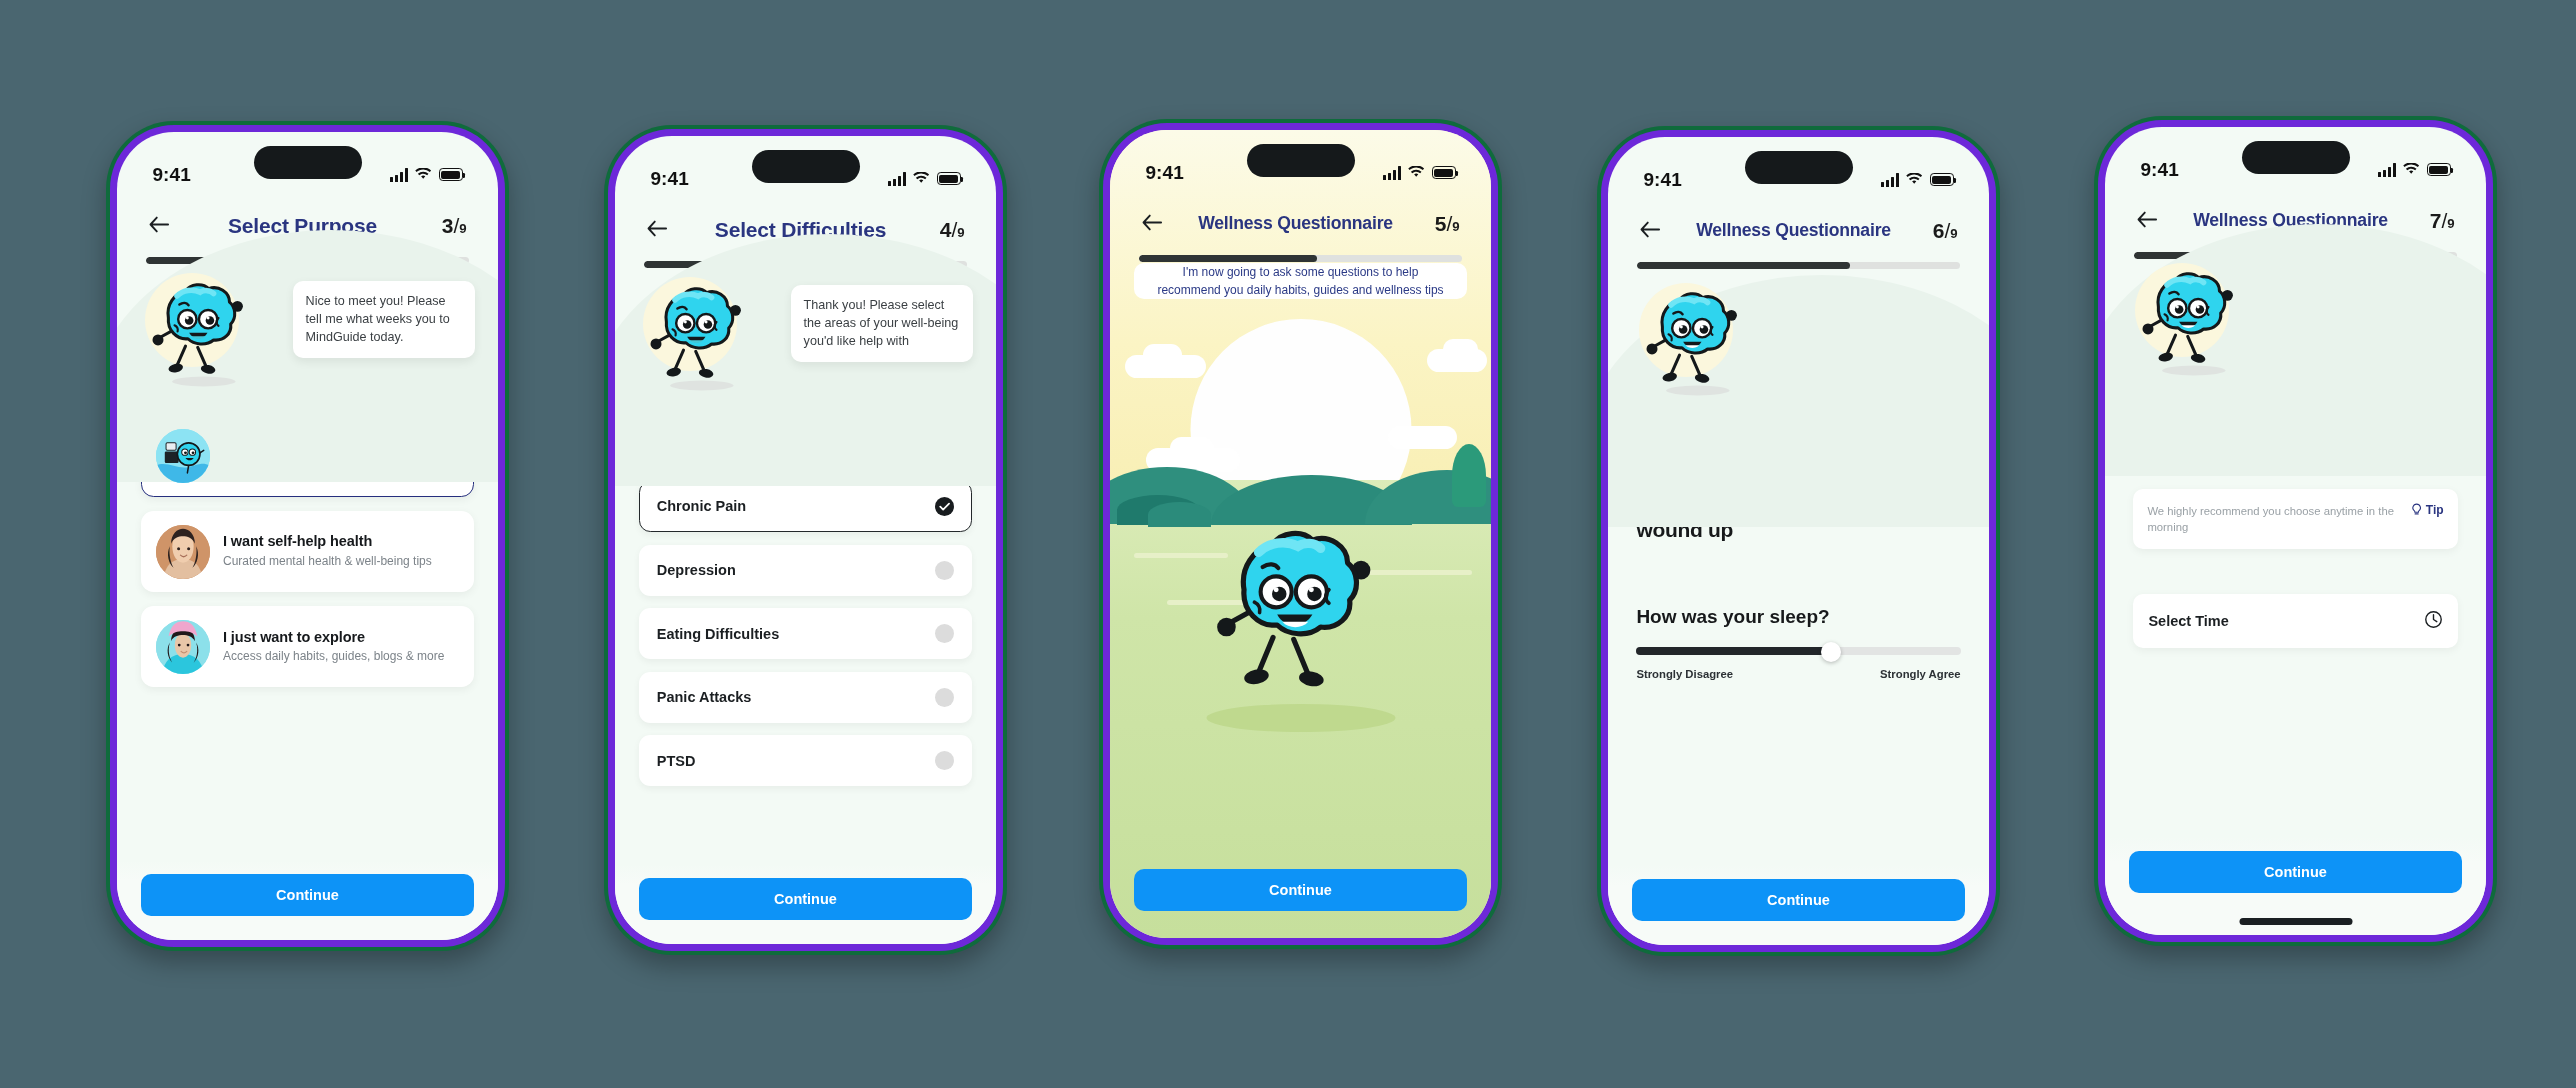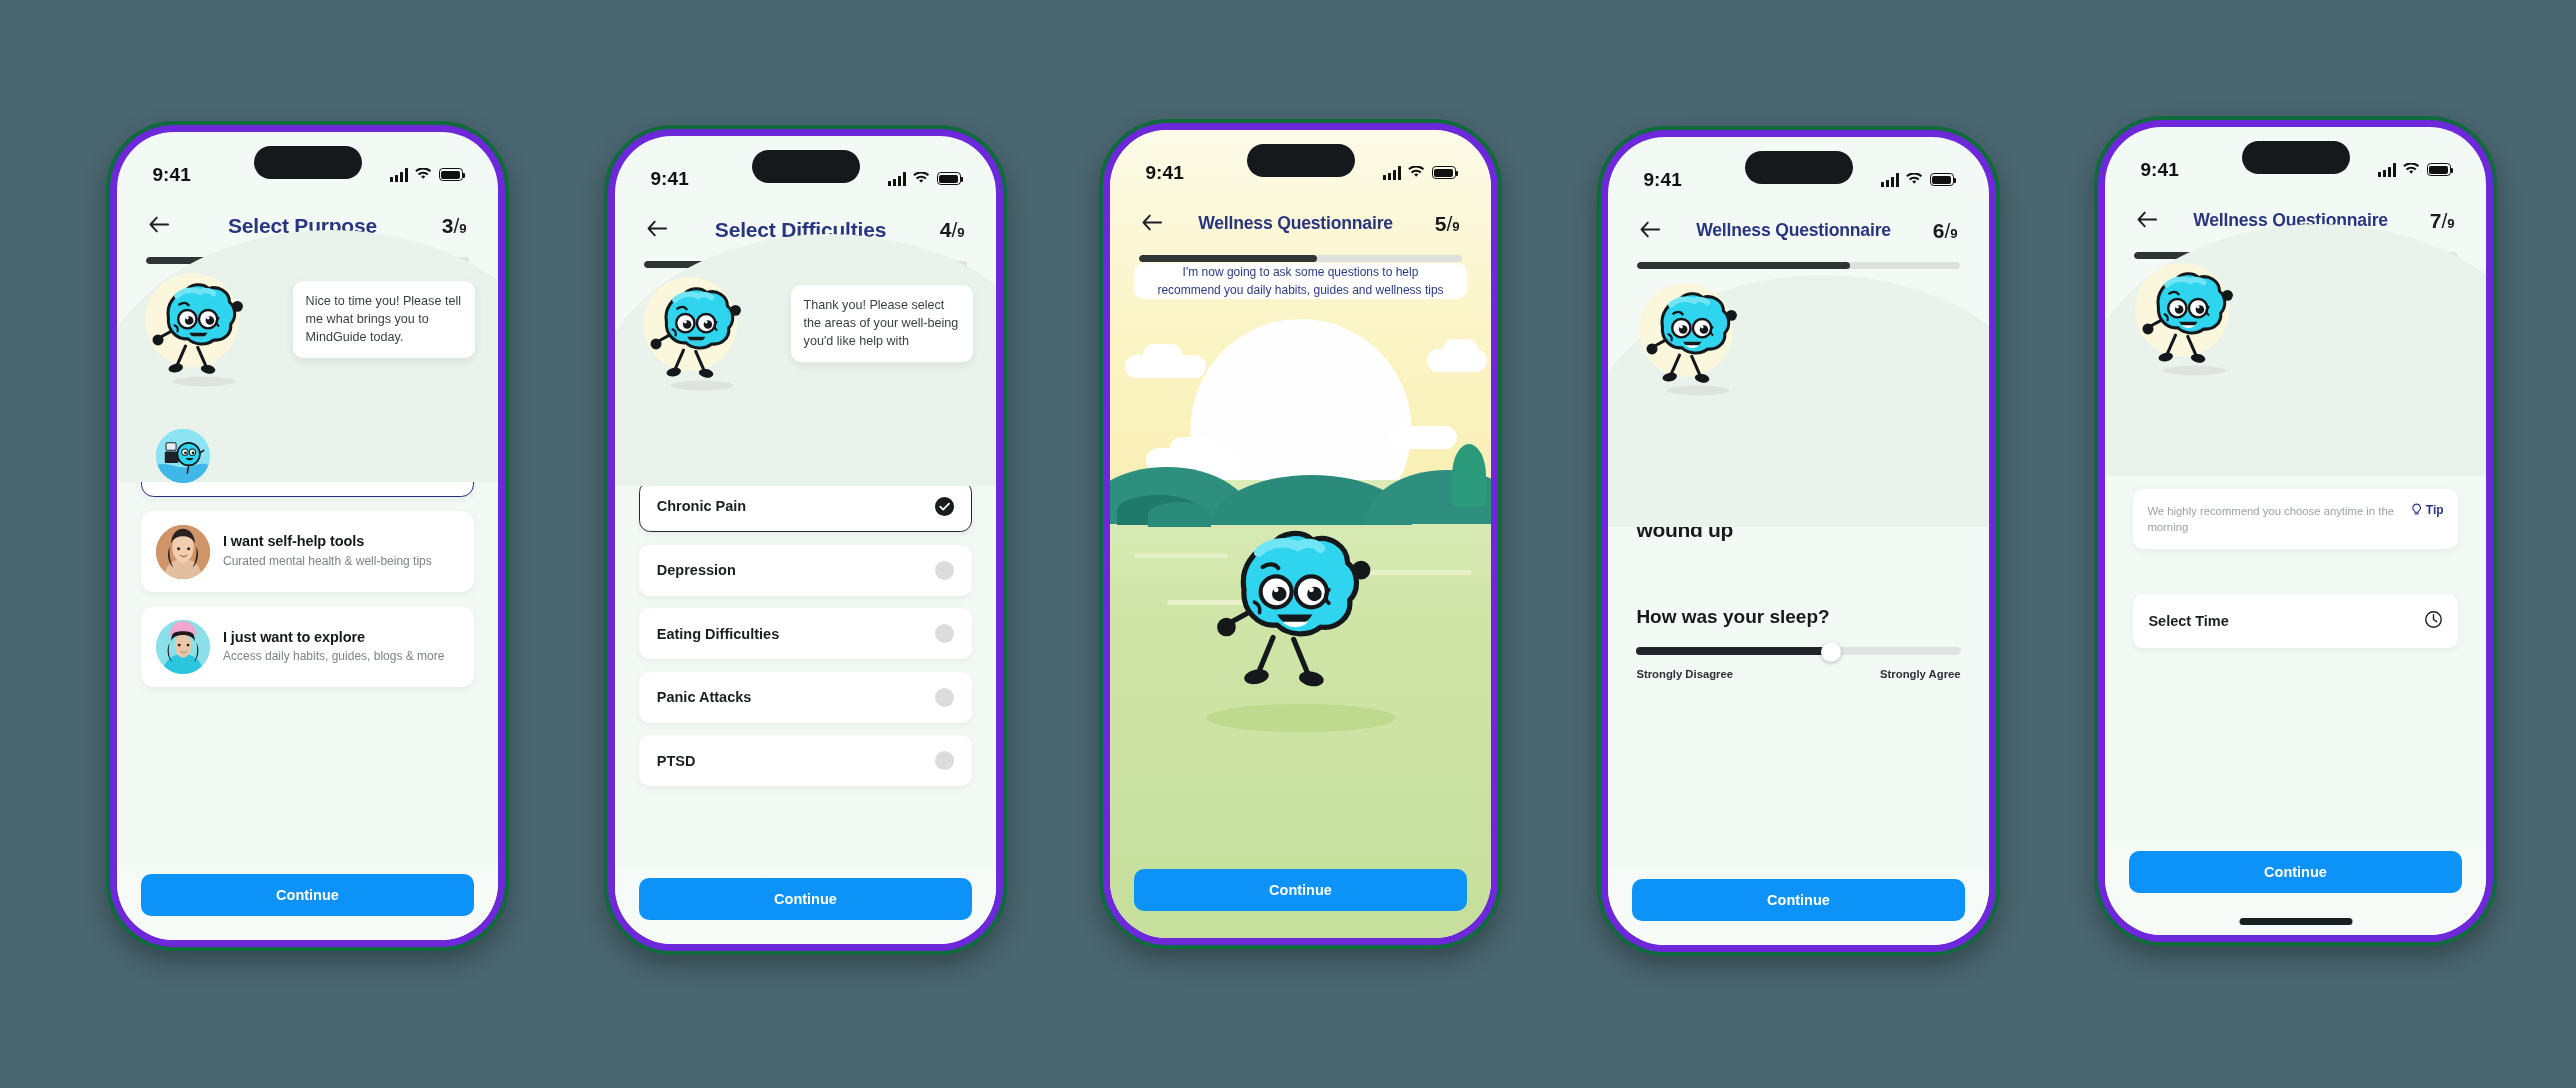--- a/index.html
+++ b/index.html
@@ -230,21 +230,21 @@
                 <circle cx="98" cy="76" r="7" fill="#14181a"></circle>
               <circle cx="61" cy="72" r="2.4" fill="#fff"></circle>
                 <circle cx="95" cy="72" r="2.4" fill="#fff"></circle>
               <path d="M64 96c6 12 24 12 30 0z" fill="#14181a"></path>
               <path d="M68 102c5 6 17 6 22 0z" fill="#44c8d8"></path>
               <path d="M48 50c6-4 12-3 15 1" fill="none" stroke="#14181a" stroke-width="4" stroke-linecap="round"></path>
               <path d="M112 72c-4 4-4 10 0 13" fill="none" stroke="#14181a" stroke-width="3.5" stroke-linecap="round"></path>
               <path d="M40 84c4 2 6 6 5 10" fill="none" stroke="#14181a" stroke-width="3.5" stroke-linecap="round"></path>
             </svg>
           </div>
-          <div class="bubble">Nice to time you! Please tell me what brings you to MindGuide today.</div>
+          <div class="bubble">Nice to meet you! Please tell me what weeks you to MindGuide today.</div>
         </div>
 
         <div class="cards">
           <div class="pcard sel">
             <div class="pavatar" style="background:#7fe0f2">
               <svg viewBox="0 0 86 86" width="54" height="54">
                 <rect width="86" height="86" fill="#8ce3f3"></rect>
                 <path d="M0 58c18-8 36 8 54 2s22-6 32-2v28H0z" fill="#3fb8e8"></path>
                 <rect x="14" y="36" width="22" height="18" rx="2" fill="#1c2226"></rect>
                 <rect x="16" y="22" width="16" height="12" rx="2" fill="#e9eef2" stroke="#1c2226" stroke-width="1.6"></rect>
@@ -271,21 +271,21 @@
                 <path d="M26 34c0-14 8-22 17-22s17 8 17 22c0 16-8 26-17 26s-17-10-17-26z" fill="#f0cdae"></path>
                 <path d="M24 30c0-16 10-24 19-24s19 8 19 24c-4-10-12-12-19-12s-15 2-19 12z" fill="#2d2220"></path>
                 <path d="M22 34c-2 14 2 28 6 34-8-6-12-22-6-34z" fill="#2d2220"></path>
                 <path d="M64 34c2 14-2 28-6 34 8-6 12-22 6-34z" fill="#2d2220"></path>
                 <circle cx="36" cy="38" r="2.4" fill="#2d2220"></circle>
                   <circle cx="52" cy="38" r="2.4" fill="#2d2220"></circle>
                 <path d="M39 48c3 3 7 3 10 0" fill="none" stroke="#a8705a" stroke-width="2" stroke-linecap="round"></path>
               </svg>
             </div>
             <div class="ptxt">
-              <h3>I want self-help tools</h3>
+              <h3>I want self-help health</h3>
               <p>Curated mental health &amp; well-being tips</p>
             </div>
           </div>
           <div class="pcard">
             <div class="pavatar" style="background:#88e0ea">
               <svg viewBox="0 0 86 86" width="54" height="54">
                 <rect width="86" height="86" fill="#8ce0ea"></rect>
                 <path d="M10 86c2-22 16-32 33-32s31 10 33 32z" fill="#2bc6dd"></path>
                 <path d="M30 40c0-12 6-18 13-18s13 6 13 18-6 20-13 20-13-8-13-20z" fill="#e8c6a8"></path>
                 <path d="M24 34c0-14 8-20 19-20s19 6 19 20c-4-8-12-10-19-10s-16 2-19 10z" fill="#20181a"></path>

